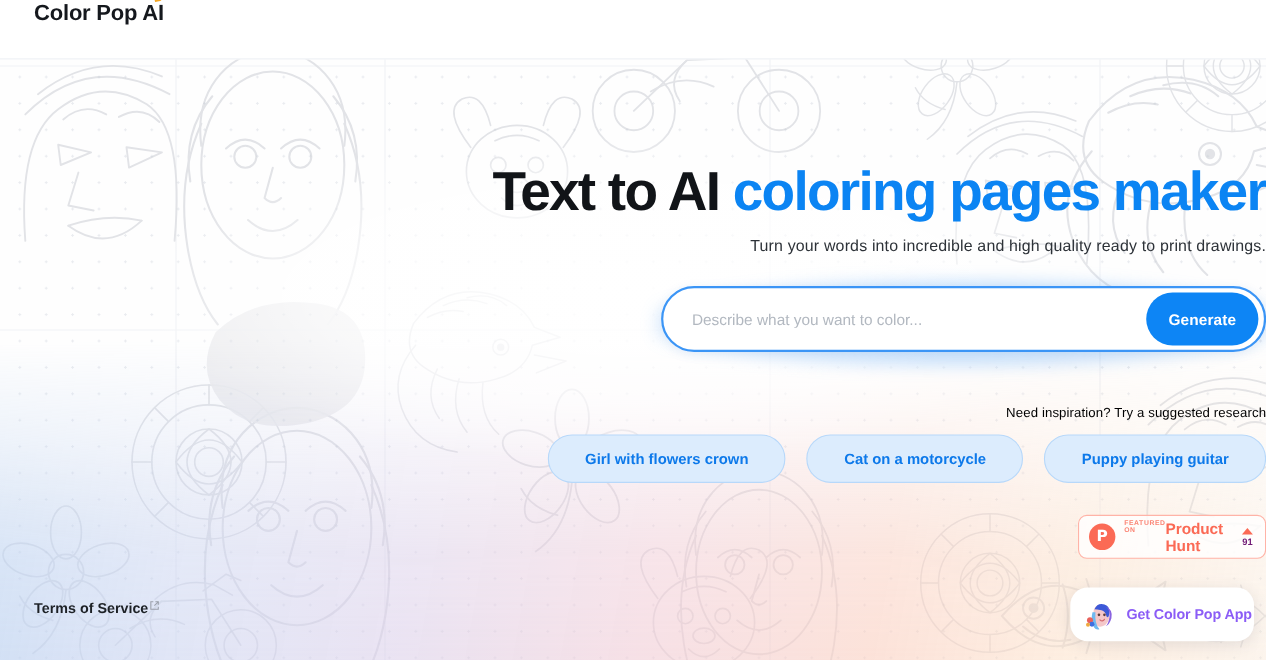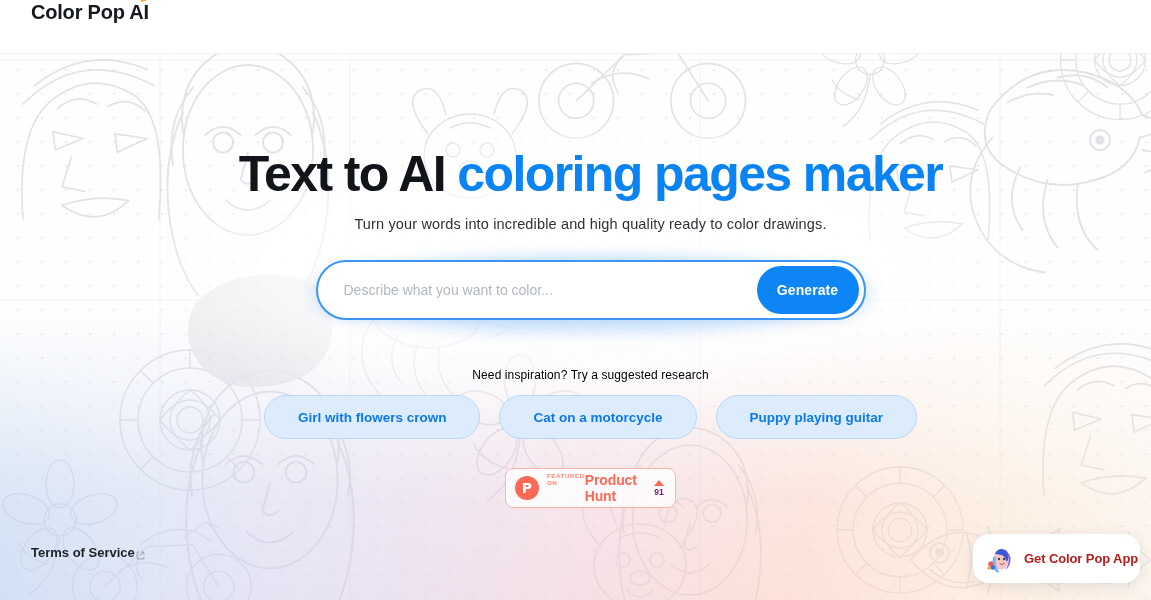--- a/index.html
+++ b/index.html
@@ -121,21 +121,21 @@
     font-family: "DejaVu Sans", sans-serif;
   }
 
   
   .hero {
     position: absolute;
     top: 54px; left: 0; right: 0; bottom: 0;
     z-index: 10;
     display: flex;
     flex-direction: column;
-    align-items: center;
+    align-items: flex-end;
     margin-left: 30px;
   }
   .headline {
     margin-top: 94px;
     font-size: 50px;
     font-weight: bold;
     letter-spacing: -1.6px;
     line-height: 1.04;
     color: #111418;
     text-align: center;
@@ -291,21 +291,21 @@
   }
   .ph-count { font-size: 8.5px; font-weight: bold; line-height: 1; }
 
   
   .tos {
     position: absolute;
     left: 31px;
     bottom: 40px;
     z-index: 25;
     display: inline-flex;
-    align-items: flex-end;
+    align-items: flex-start;
     font-size: 13px;
     font-weight: bold;
     color: #1d2126;
     cursor: pointer;
     gap: 1px;
   }
   .ext-icon { width: 9px; height: 9px; margin-top: 1px; color: #9aa0aa; }
   .ext-icon svg { display: block; width: 9px; height: 9px; }
 
   
@@ -328,21 +328,21 @@
   .app-icon {
     width: 29px; height: 29px;
     border-radius: 7px;
     overflow: hidden;
     flex: 0 0 auto;
   }
   .app-icon svg { display: block; width: 29px; height: 29px; }
   .app-widget-label {
     font-size: 13px;
     font-weight: bold;
-    color: #b91c1c;
+    color: #8b5cf6;
     letter-spacing: -0.1px;
   }
 </style>
 </head>
 <body>
 
 <div id="app">
 
   <div class="bg-layer">
     <div class="bg-art">
@@ -488,21 +488,21 @@
     </div>
   </div>
 
   <div class="hero">
 
     <h1 class="headline">
       <span>Text to AI</span>
       <span class="accent">coloring pages maker</span>
     </h1>
 
-    <p class="subhead">Turn your words into incredible and high quality ready to color drawings.</p>
+    <p class="subhead">Turn your words into incredible and high quality ready to print drawings.</p>
 
     <div class="search-wrap">
       <div class="search-glow"></div>
       <div class="search-bar">
         <input class="search-input" type="text" placeholder="Describe what you want to color..." style="">
         <button class="generate-btn">Generate</button>
       </div>
     </div>
 
     <div class="inspire-label">Need inspiration? Try a suggested research</div>

